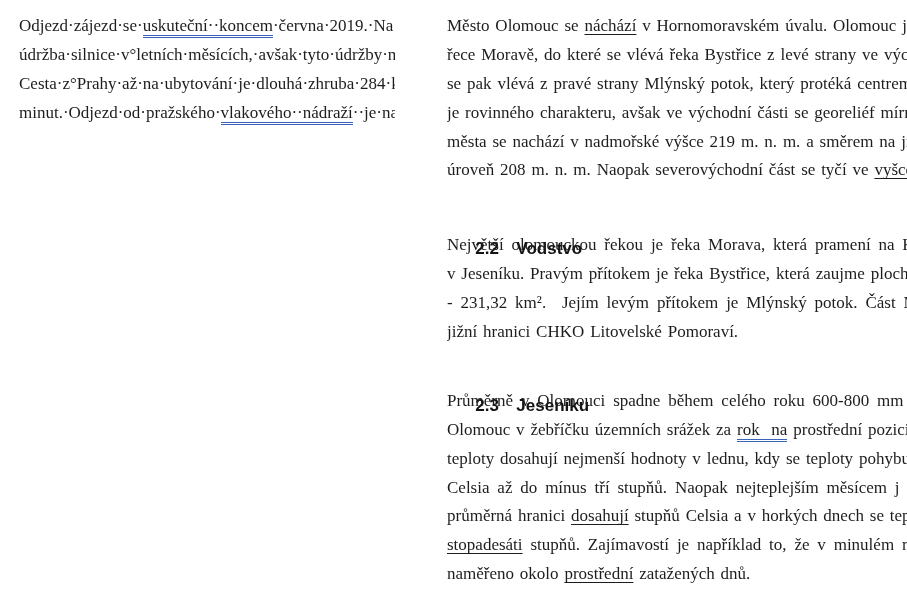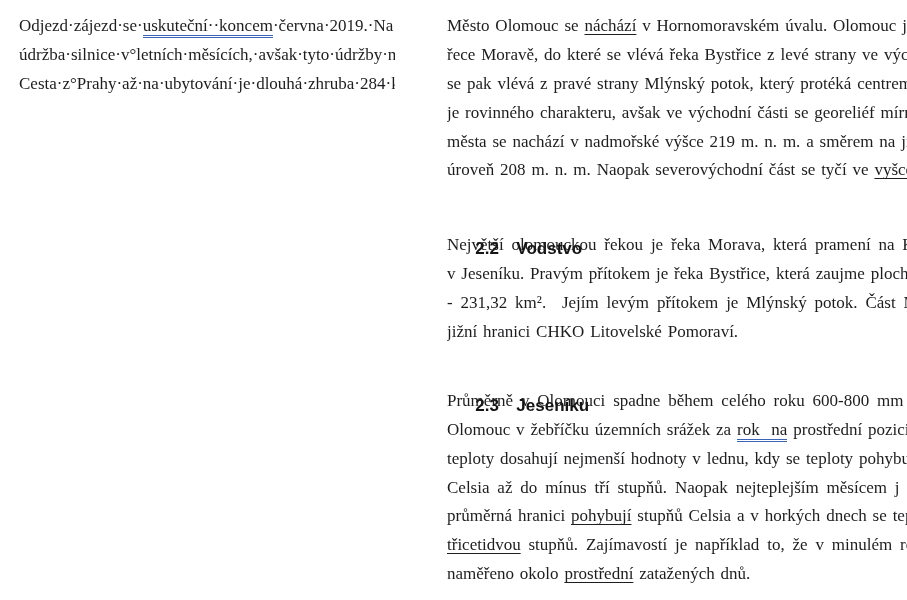--- a/index.html
+++ b/index.html
@@ -72,20 +72,21 @@
 </style>
 </head>
 <body>
 
 <div id="canvas">
 
   <div id="left-page" class="page">
     <div class="tl"><span class="seg plain">Odjezd·zájezd·se·</span><span class="seg grammar">uskuteční··koncem</span><span class="seg plain">·června·2019.·Na·ná</span></div>
     <div class="tl"><span class="seg plain">údržba·silnice·v°letních·měsících,·avšak·tyto·údržby·nijak</span></div>
     <div class="tl"><span class="seg plain">Cesta·z°Prahy·až·na·ubytování·je·dlouhá·zhruba·284·km·a</span></div>
+    <div class="tl"><span class="seg plain">minut.·Odjezd·od·pražského·</span><span class="seg grammar">vlakového··nádraží</span><span class="seg plain">··je·na</span></div>
   </div>
 
   <div id="right-page" class="page">
 
     <div>
       <div class="tl"><span class="seg plain">Město Olomouc se </span><span class="seg spell">náchází</span><span class="seg plain"> v Hornomoravském úvalu. Olomouc je s</span></div>
       <div class="tl"><span class="seg plain">řece Moravě, do které se vlévá řeka Bystřice z levé strany ve výcho</span></div>
       <div class="tl"><span class="seg plain">se pak vlévá z pravé strany Mlýnský potok, který protéká centrem m</span></div>
       <div class="tl"><span class="seg plain">je rovinného charakteru, avšak ve východní části se georeliéf mírně</span></div>
       <div class="tl"><span class="seg plain">města se nachází v nadmořské výšce 219 m. n. m. a směrem na jih p</span></div>
@@ -105,19 +106,19 @@
 
     <div id="heading-podnebi" class="heading">
       <span class="num">2.3</span><span>Jeseníku</span>
     </div>
 
     <div>
       <div class="tl wide"><span class="seg plain">Průměrně v Olomouci spadne během celého roku 600-800 mm s</span></div>
       <div class="tl"><span class="seg plain">Olomouc v žebříčku územních srážek za </span><span class="seg grammar">rok  na</span><span class="seg plain"> prostřední pozici. N</span></div>
       <div class="tl"><span class="seg plain">teploty dosahují nejmenší hodnoty v lednu, kdy se teploty pohybují</span></div>
       <div class="tl wide"><span class="seg plain">Celsia až do mínus tří stupňů. Naopak nejteplejším měsícem j</span></div>
-      <div class="tl"><span class="seg plain">průměrná hranici </span><span class="seg spell">pohybují</span><span class="seg plain"> stupňů Celsia a v horkých dnech se tep</span></div>
-      <div class="tl wide"><span class="seg spell">třicetidvou</span><span class="seg plain"> stupňů. Zajímavostí je například to, že v minulém ro</span></div>
+      <div class="tl"><span class="seg plain">průměrná hranici </span><span class="seg spell">dosahují</span><span class="seg plain"> stupňů Celsia a v horkých dnech se tep</span></div>
+      <div class="tl wide"><span class="seg spell">stopadesáti</span><span class="seg plain"> stupňů. Zajímavostí je například to, že v minulém ro</span></div>
       <div class="tl"><span class="seg plain">naměřeno okolo </span><span class="seg spell">prostřední</span><span class="seg plain"> zatažených dnů.</span></div>
     </div>
 
   </div>
 </div>
 
 </body></html>

